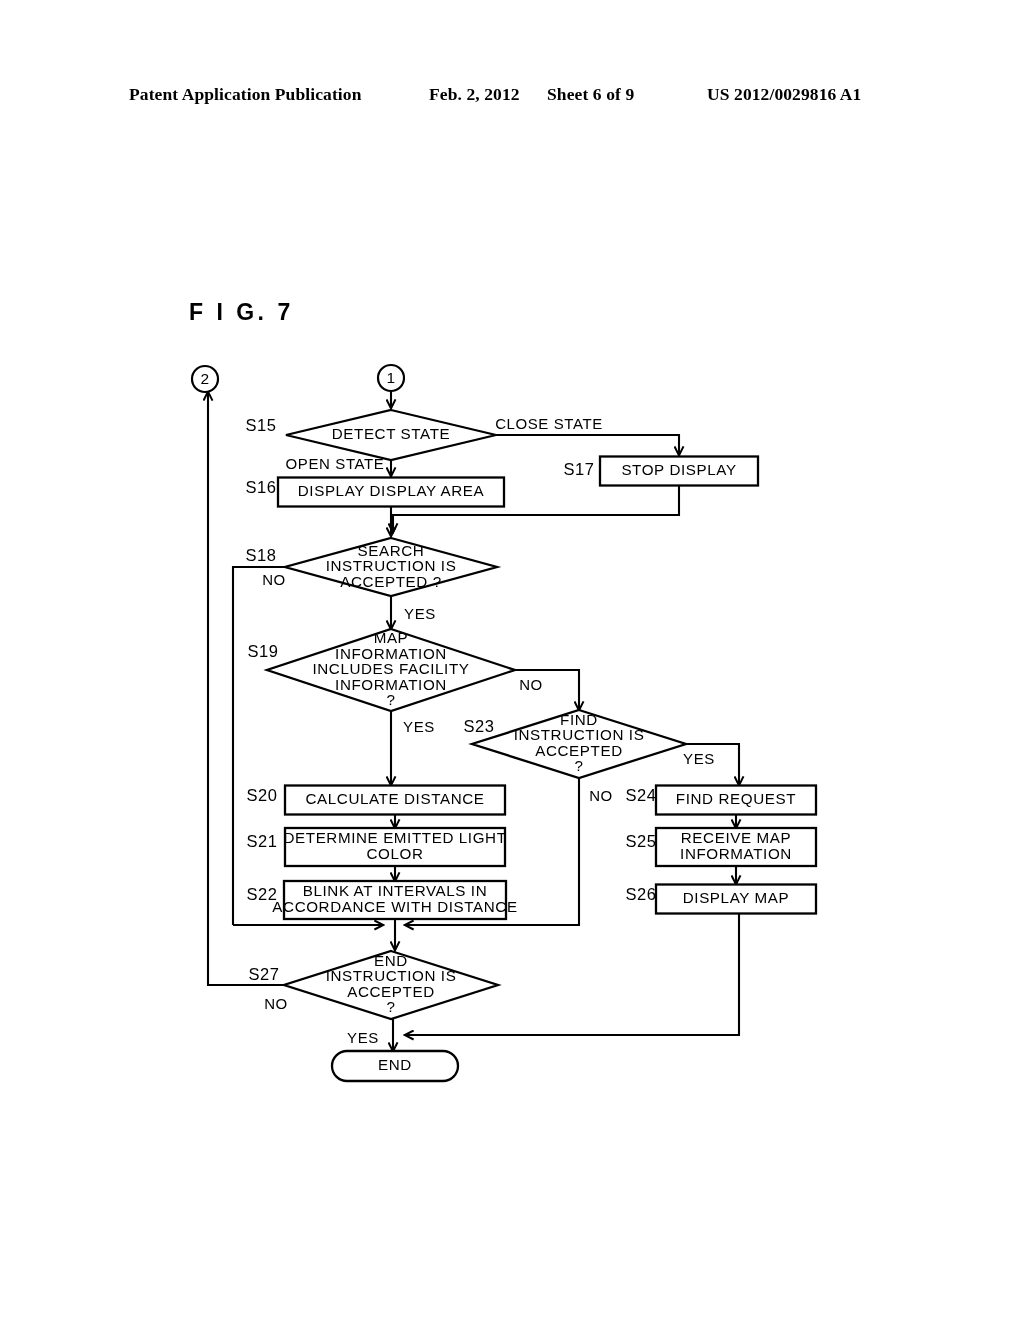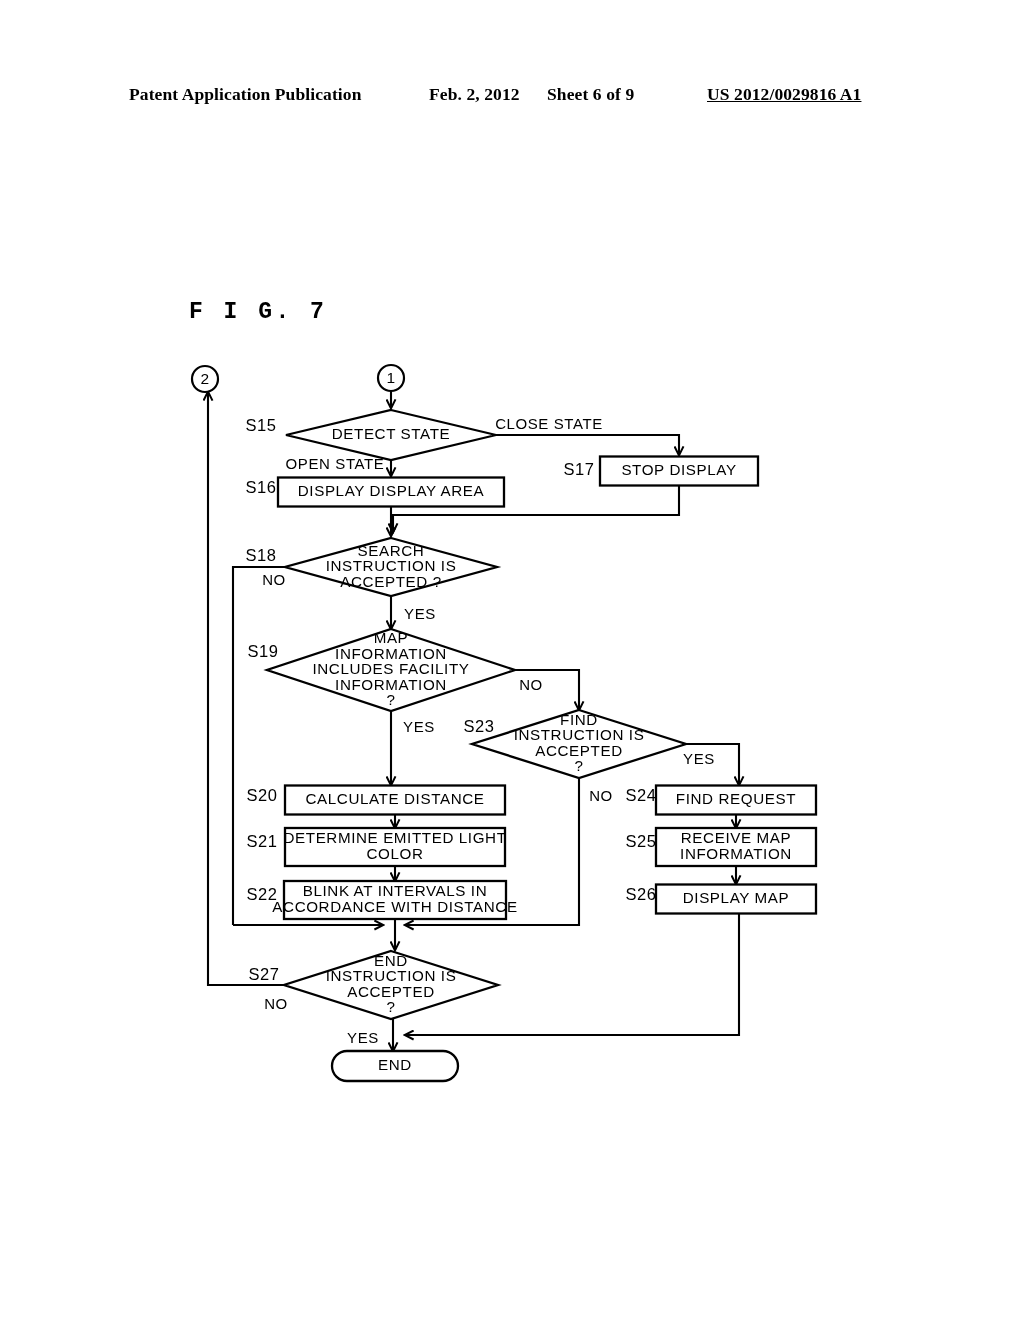--- a/index.html
+++ b/index.html
@@ -31,28 +31,28 @@
     height: 26px;
     font-family: "Liberation Serif", serif;
     font-weight: bold;
     font-size: 17.5px;
     letter-spacing: 0.1px;
     white-space: nowrap;
   }
   .pat-header .h-pub   { position:absolute; left:0px;   top:0; }
   .pat-header .h-date  { position:absolute; left:300px; top:0; }
   .pat-header .h-sheet { position:absolute; left:418px; top:0; }
-  .pat-header .h-num   { position:absolute; left:578px; top:0;text-decoration:underline; }
+  .pat-header .h-num   { position:absolute; left:578px; top:0; }
 
   
   .fig-label {
     position: absolute;
     left: 188px;
     top: 299px;
-    font-family: Liberation Mono, monospace;
+    font-family: Liberation Sans, sans-serif;
     font-weight: bold;
     font-size: 23px;
     letter-spacing: 3.5px;
   }
 
   
   #flow {
     position: absolute;
     left: 0;
     top: 0;

